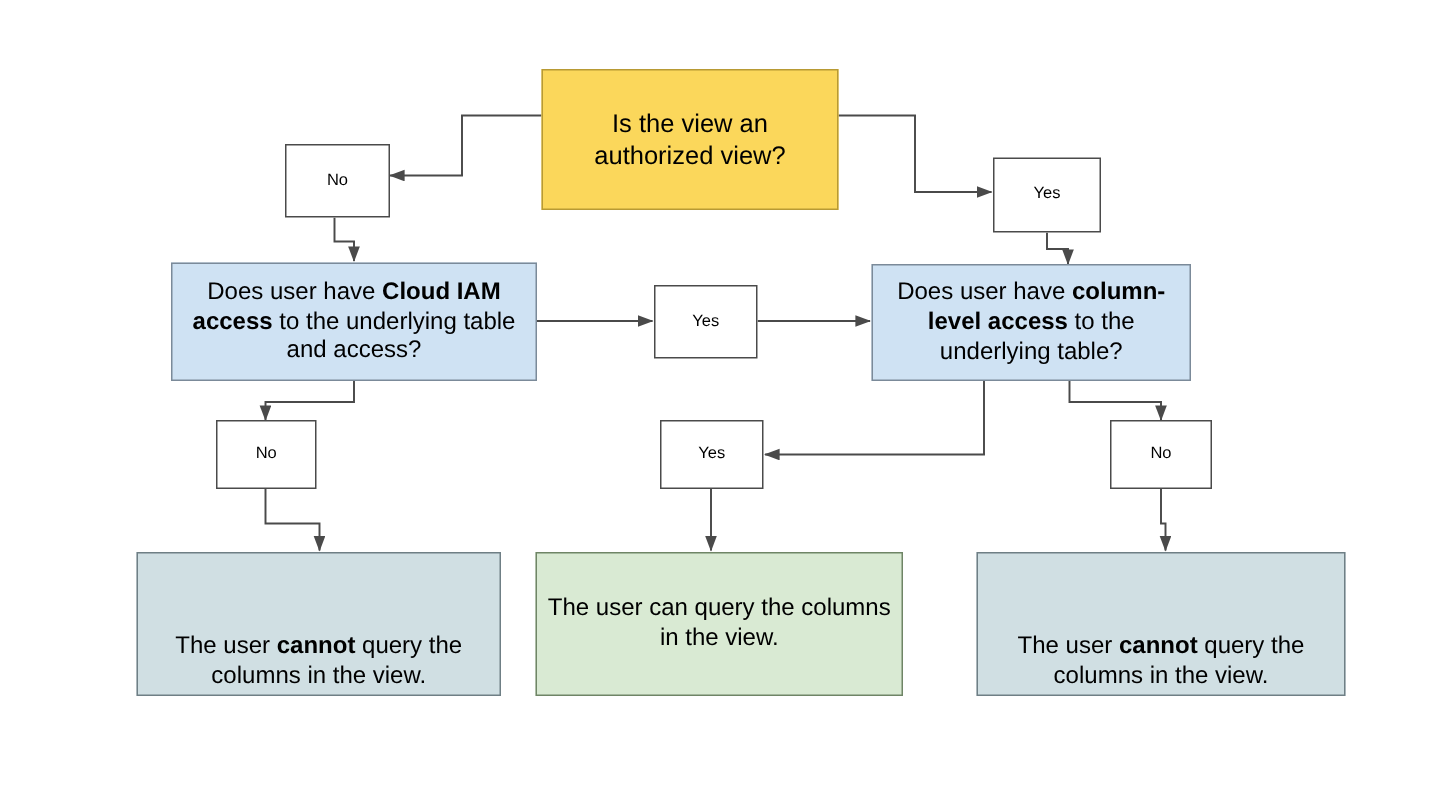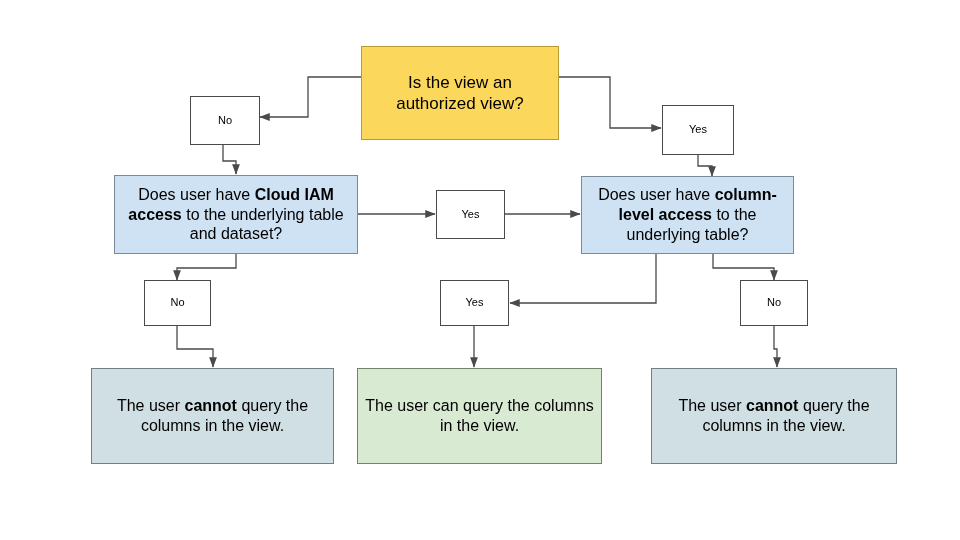--- a/index.html
+++ b/index.html
@@ -53,20 +53,21 @@
   }
   .n-decision {
     background: #cfe2f3;
     border: 1px solid #7b8a99;
     font-size: 16px;
   }
   .n-result-neg {
     background: #d0dfe3;
     border: 1px solid #6f7f85;
     font-size: 16px;
+    align-items: flex-end;
   }
   .n-result-pos {
     background: #d9ead3;
     border: 1px solid #6f8566;
     font-size: 16px;
   }
   .node b {
     font-weight: bold;
   }
 </style>
@@ -115,21 +116,21 @@
 
   <div class="node n-plain" style="left:190px; top:96px; width:70px; height:49px;">
     <span class="node-label">No</span>
   </div>
 
   <div class="node n-plain" style="left:662px; top:105px; width:72px; height:50px;">
     <span class="node-label">Yes</span>
   </div>
 
   <div class="node n-decision" style="left:114px; top:175px; width:244px; height:79px;">
-    <span class="node-label rich"><span>Does user have </span><b>Cloud IAM access</b><span> to the underlying table and dataset?</span></span>
+    <span class="node-label rich"><span>Does user have </span><b>Cloud IAM access</b><span> to the underlying table and access?</span></span>
   </div>
 
   <div class="node n-decision" style="left:581px; top:176px; width:213px; height:78px;">
     <span class="node-label rich"><span>Does user have </span><b>column-level access</b><span> to the underlying table?</span></span>
   </div>
 
   <div class="node n-plain" style="left:436px; top:190px; width:69px; height:49px;">
     <span class="node-label">Yes</span>
   </div>
 

